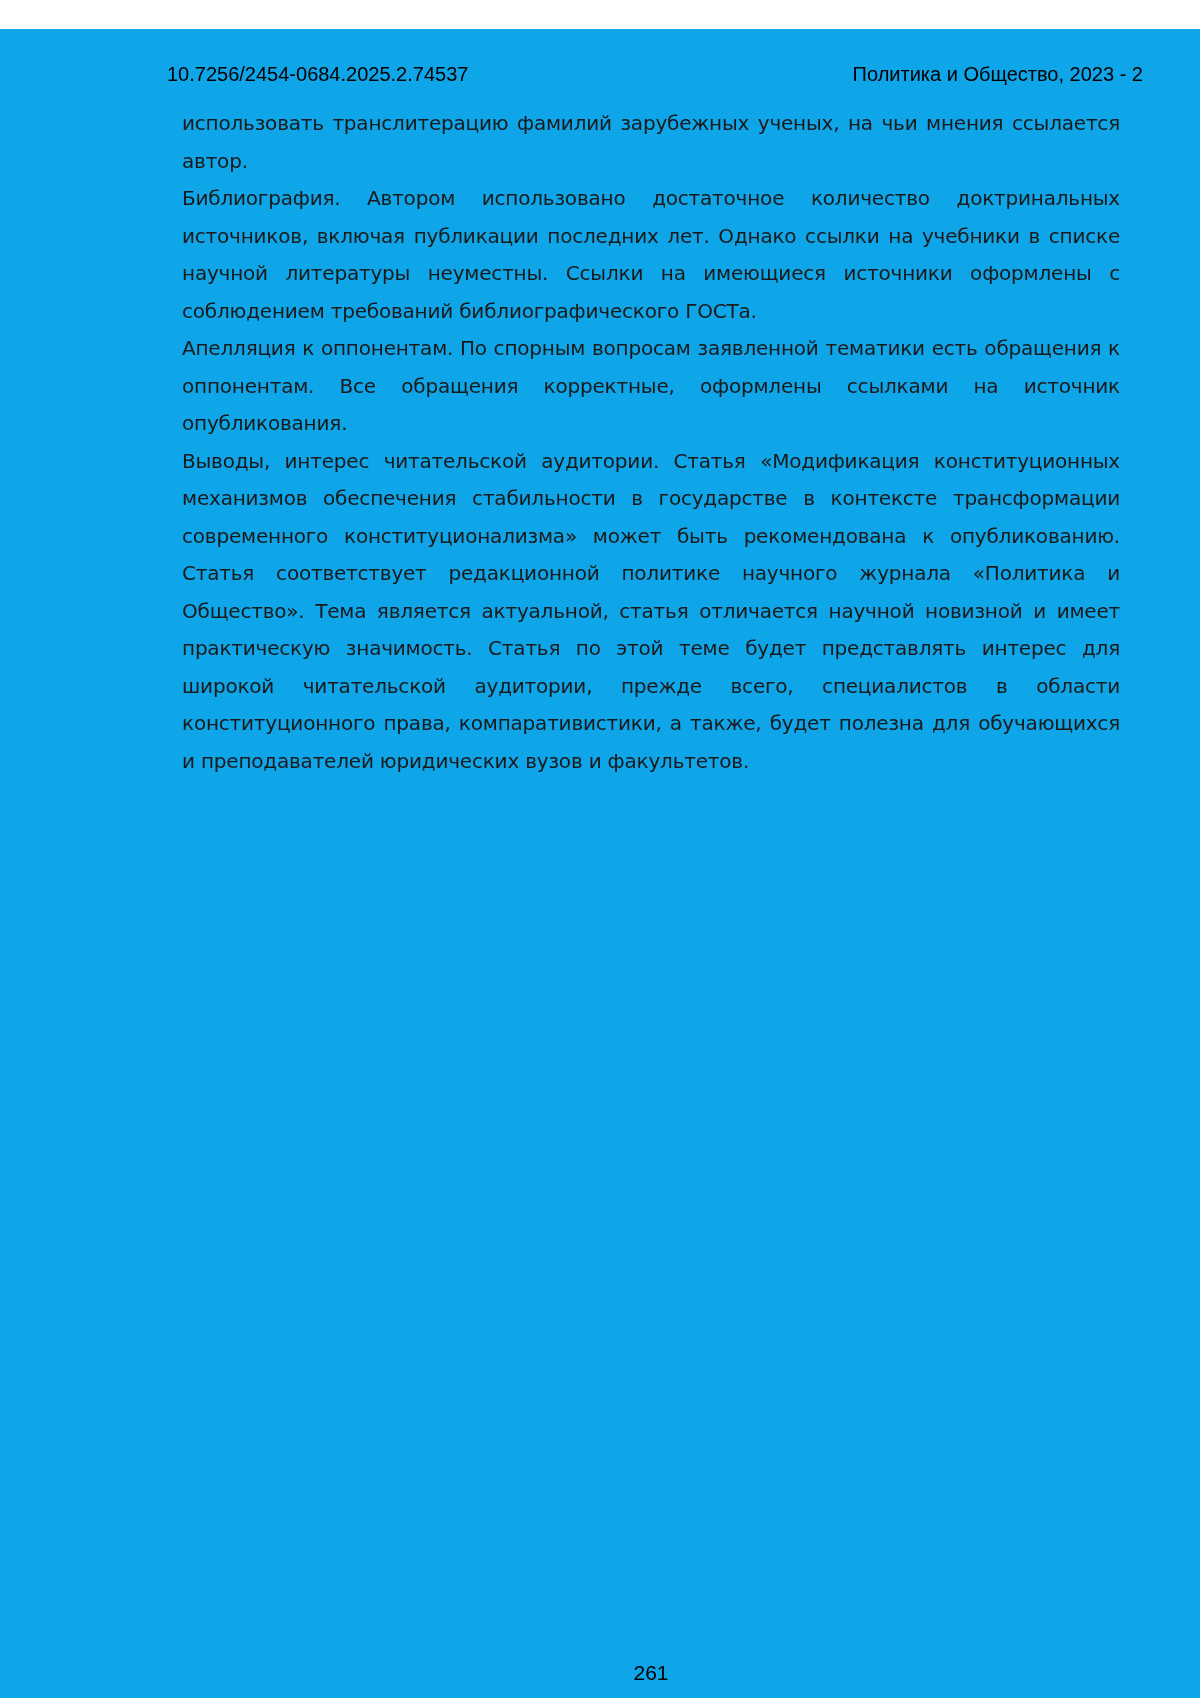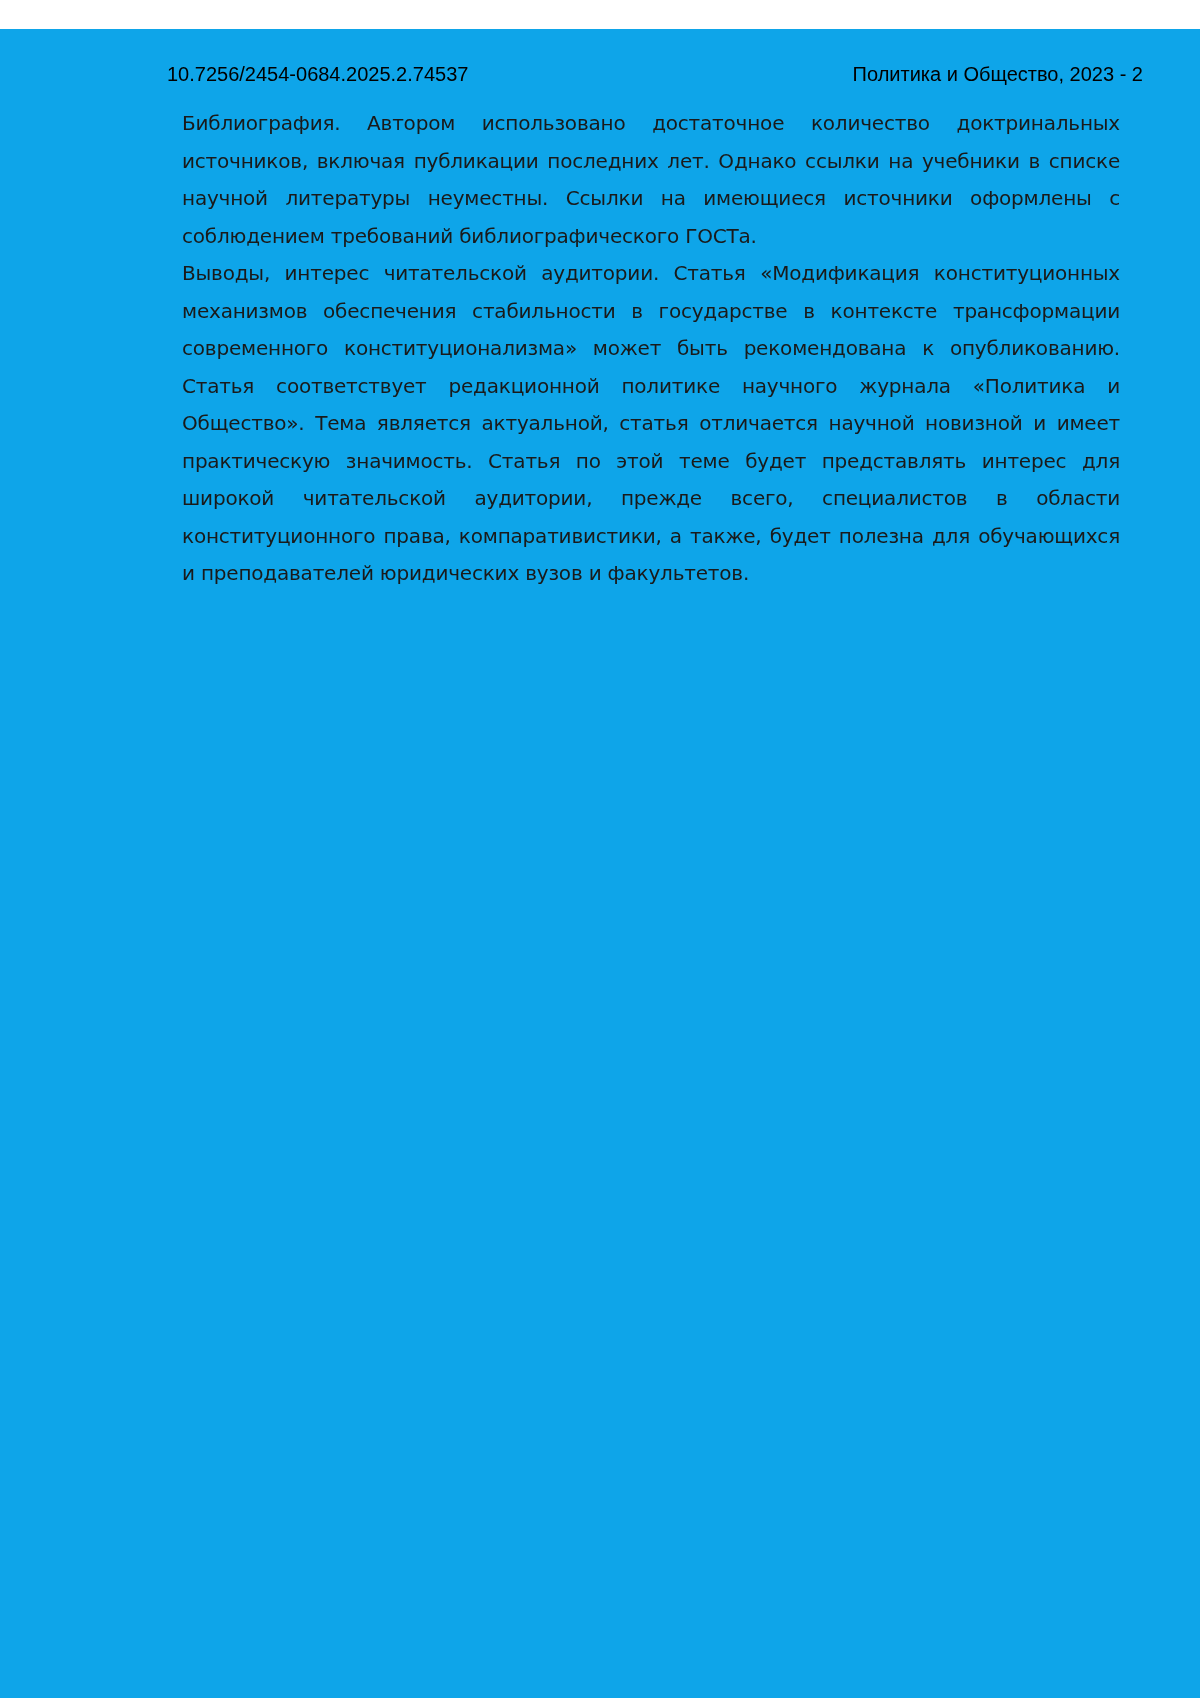--- a/index.html
+++ b/index.html
@@ -63,18 +63,23 @@
 <body>
 
 <div class="page">
 
   <header class="page-header">
     <span>10.7256/2454-0684.2025.2.74537</span>
     <span>Политика и Общество, 2023 - 2</span>
   </header>
 
   <main class="review-body">
+    <p>использовать транслитерацию фамилий зарубежных ученых, на чьи мнения ссылается автор.</p>
     <p>Библиография. Автором использовано достаточное количество доктринальных источников, включая публикации последних лет. Однако ссылки на учебники в списке научной литературы неуместны. Ссылки на имеющиеся источники оформлены с соблюдением требований библиографического ГОСТа.</p>
+    <p>Апелляция к оппонентам. По спорным вопросам заявленной тематики есть обращения к оппонентам. Все обращения корректные, оформлены ссылками на источник опубликования.</p>
     <p>Выводы, интерес читательской аудитории. Статья «Модификация конституционных механизмов обеспечения стабильности в государстве в контексте трансформации современного конституционализма» может быть рекомендована к опубликованию. Статья соответствует редакционной политике научного журнала «Политика и Общество». Тема является актуальной, статья отличается научной новизной и имеет практическую значимость. Статья по этой теме будет представлять интерес для широкой читательской аудитории, прежде всего, специалистов в области конституционного права, компаративистики, а также, будет полезна для обучающихся и преподавателей юридических вузов и факультетов.</p>
   </main>
 
+  <footer class="page-footer">
+    <span>261</span>
+  </footer>
 
 </div>
 
 </body></html>

